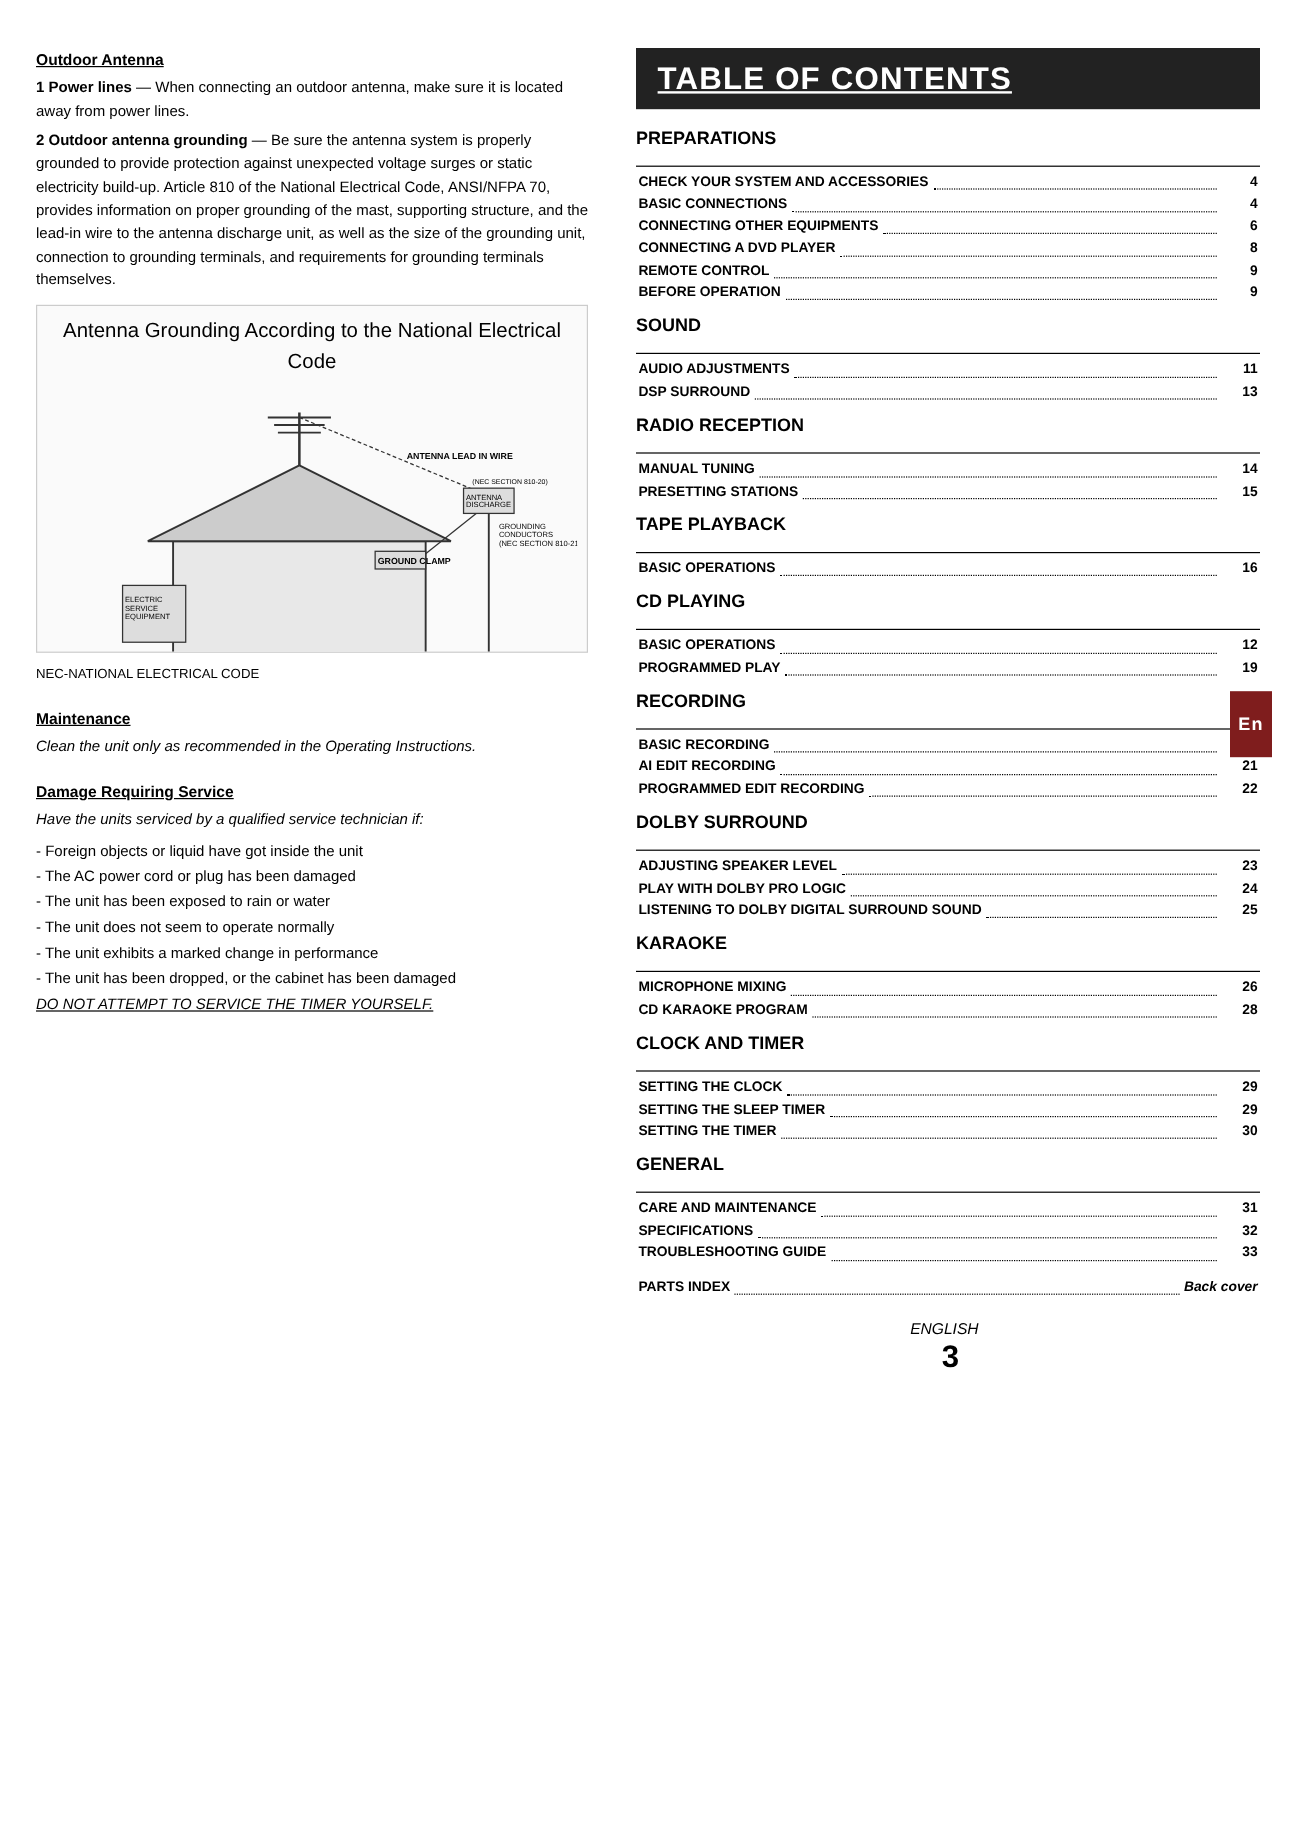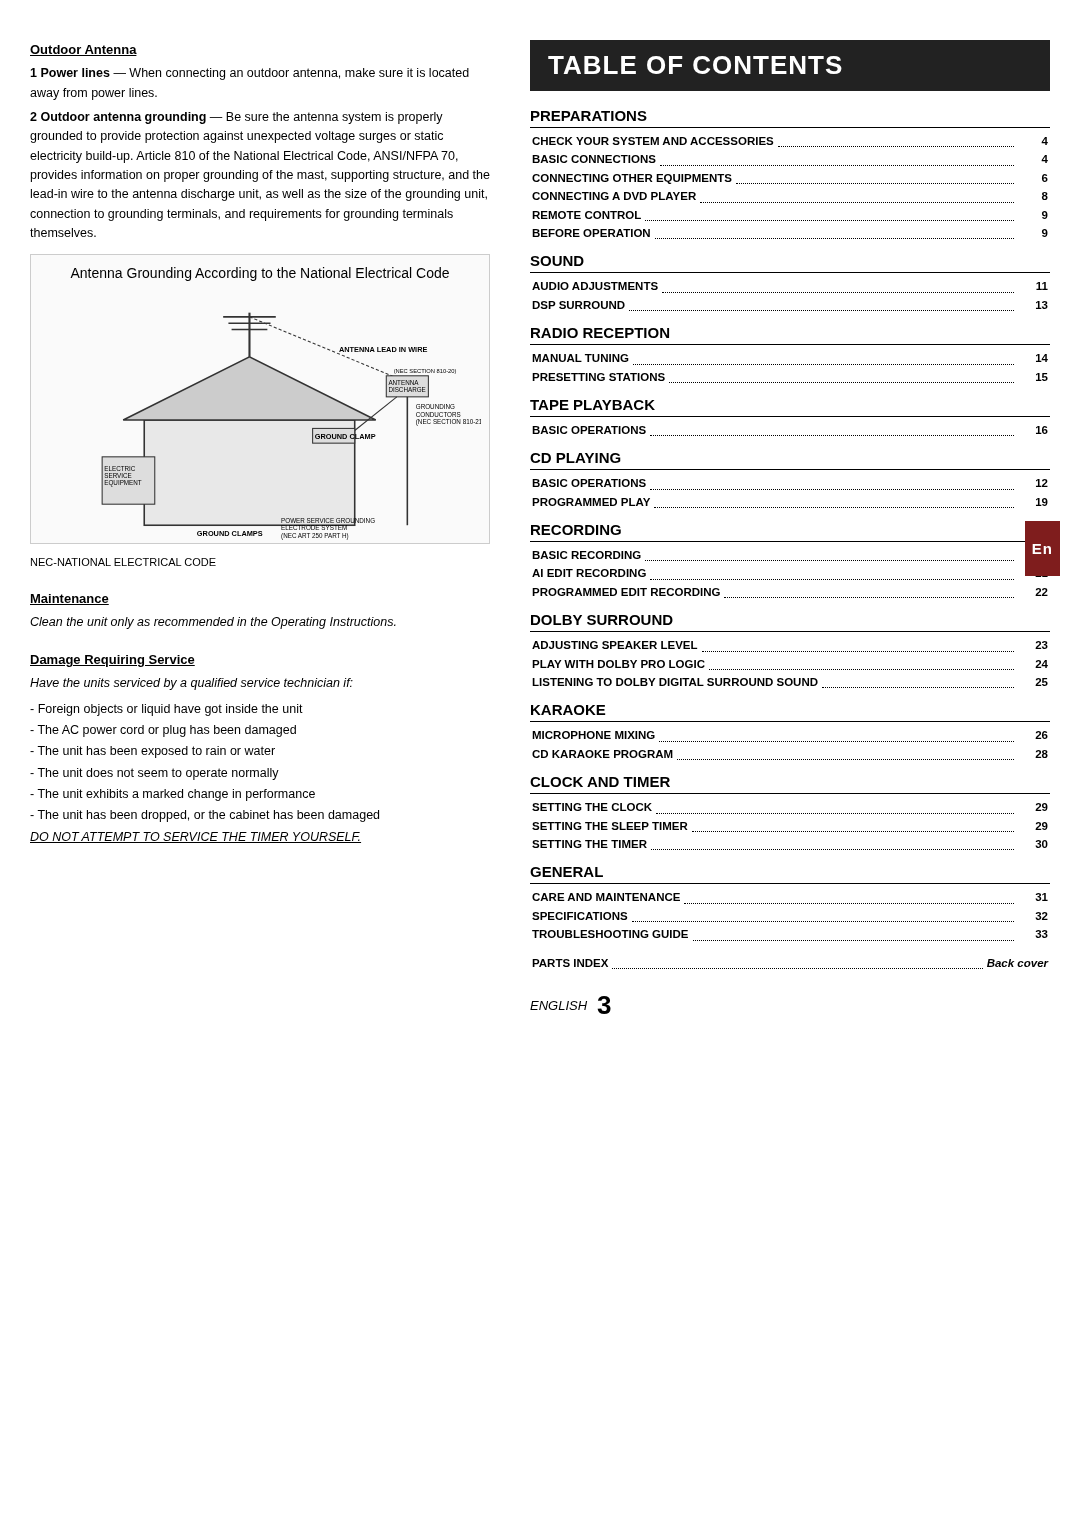--- a/index.html
+++ b/index.html
@@ -39,21 +39,21 @@
     .antenna-diagram {
       border: 1px solid #ccc;
       margin: 10px 0;
       padding: 8px;
       background: #fafafa;
       position: relative;
       height: 290px;
       overflow: hidden;
     }
     .diagram-caption {
-      font-size: 14px;
+      font-size: 17px;
       text-align: center;
       margin-bottom: 6px;
     }
     .diagram-svg {
       width: 100%;
       height: 260px;
     }
     .nec-label {
       font-size: 11px;
       margin-top: 4px;
@@ -69,27 +69,28 @@
       padding-left: 10px;
     }
     .toc-header {
       background: #222;
       color: #fff;
       padding: 10px 18px 10px 18px;
       font-size: 26px;
       font-weight: bold;
       letter-spacing: 1px;
       margin-bottom: 16px;
+      text-decoration: underline;
     }
     .toc-section { margin-bottom: 10px; }
     .toc-section-title {
       font-size: 15px;
       font-weight: bold;
       border-bottom: 1.5px solid #000;
-      padding-bottom: 3px;
+      padding-bottom: 14px;
       margin-bottom: 4px;
     }
     .toc-entry {
       display: flex;
       justify-content: space-between;
       font-size: 11.5px;
       font-weight: bold;
       line-height: 1.6;
       padding: 0 2px;
     }
@@ -102,20 +103,21 @@
     .toc-entry .toc-page {
       font-weight: bold;
       min-width: 30px;
       text-align: right;
     }
     .bottom-right {
       display: flex;
       align-items: center;
       margin-top: 18px;
       font-size: 13px;
+      flex-direction: column;
     }
     .english-label {
       font-style: italic;
       font-size: 13px;
       margin-right: 6px;
     }
     .english-num {
       font-size: 26px;
       font-weight: bold;
       margin-left: 4px;

